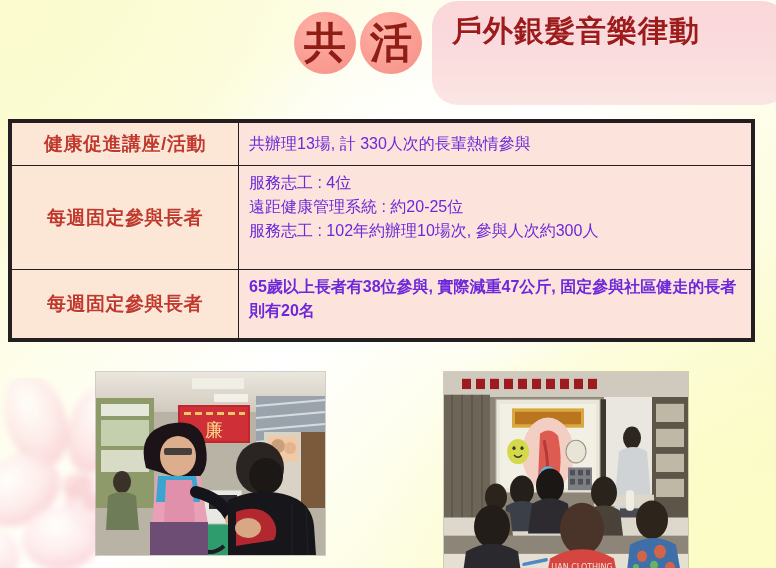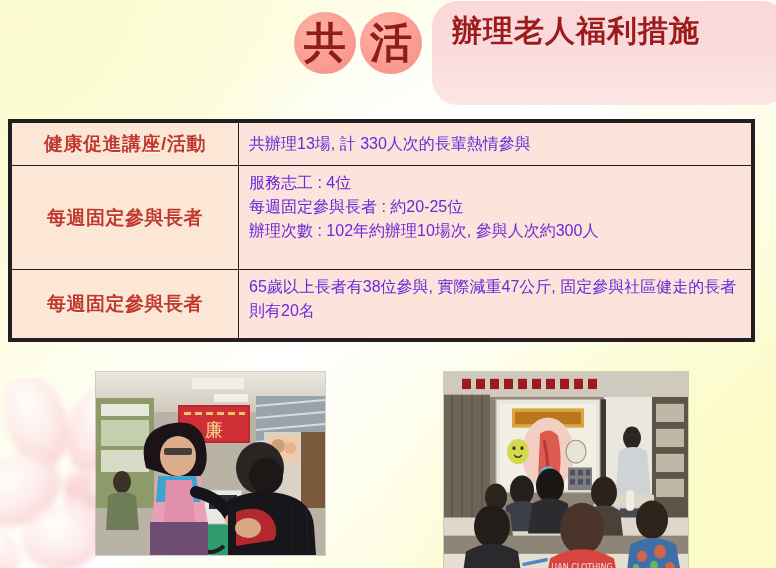--- a/index.html
+++ b/index.html
@@ -137,20 +137,21 @@
     font-size: 16px;
     padding: 3px 8px 3px 10px;
     line-height: 1.50;
   }
   .tbl td.val .vline {
     display: block;
     white-space: nowrap;
   }
   .tbl td.val .vwrap {
     display: block;
+    font-weight: bold;
   }
   tr.r1 { height: 38px; }
   tr.r2 { height: 91px; }
   tr.r3 { height: 60px; }
   tr.r4 { height: 31px; }
   tr.r2 td.val { vertical-align: top; padding-top: 5px; }
   tr.r3 td.val { vertical-align: top; padding-top: 5px; }
 
   
   .photo {
@@ -200,39 +201,39 @@
 
     <div class="title-plate"></div>
 
     <div class="badge badge-1">
       <span>共</span>
     </div>
     <div class="badge badge-2">
       <span>活</span>
     </div>
 
-    <div class="title-line1">辦理老人福利措施</div>
+    <div class="title-line1">戶外銀髮音樂律動</div>
   </div>
 
   <div class="table-wrap">
     <table class="tbl">
       <tbody>
         <tr class="r1">
           <td class="lbl">健康促進講座/活動</td>
           <td class="val">
             <span class="vline">共辦理13場, 計  330人次的長輩熱情參與</span>
           </td>
         </tr>
 
         <tr class="r2">
           <td class="lbl">每週固定參與長者</td>
           <td class="val">
             <span class="vline">服務志工 : 4位</span>
-            <span class="vline">每週固定參與長者 : 約20-25位</span>
-            <span class="vline">辦理次數 : 102年約辦理10場次, 參與人次約300人</span>
+            <span class="vline">遠距健康管理系統 : 約20-25位</span>
+            <span class="vline">服務志工 : 102年約辦理10場次, 參與人次約300人</span>
           </td>
         </tr>
 
         <tr class="r3">
           <td class="lbl">每週固定參與長者</td>
           <td class="val">
             <span class="vwrap">65歲以上長者有38位參與, 實際減重47公斤, 固定參與社區健走的長者則有20名</span>
           </td>
         </tr>
 

